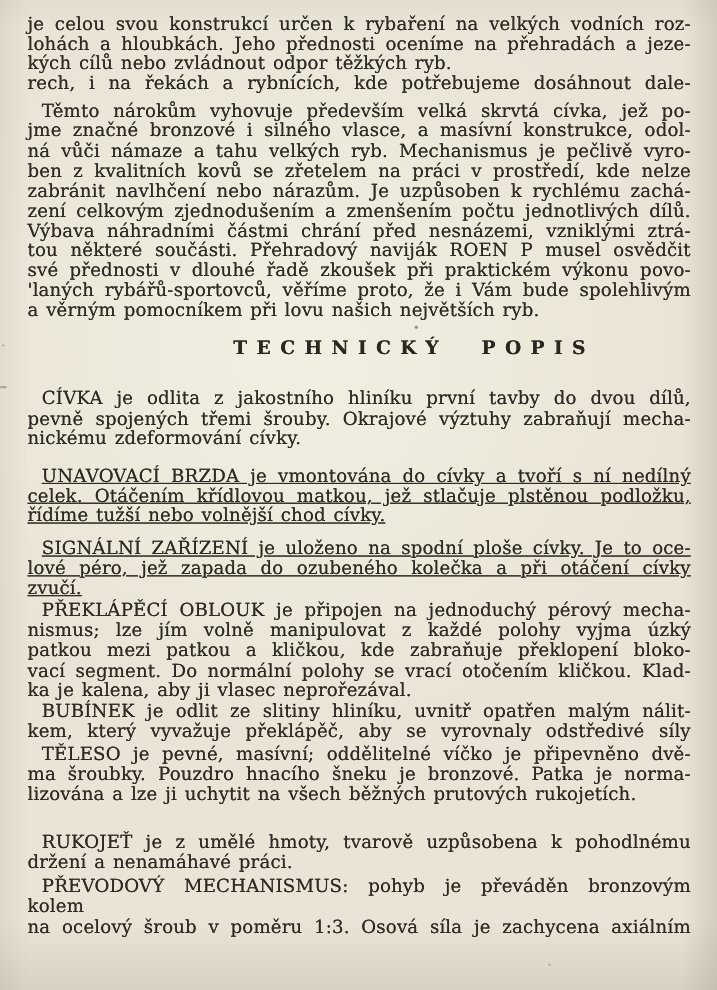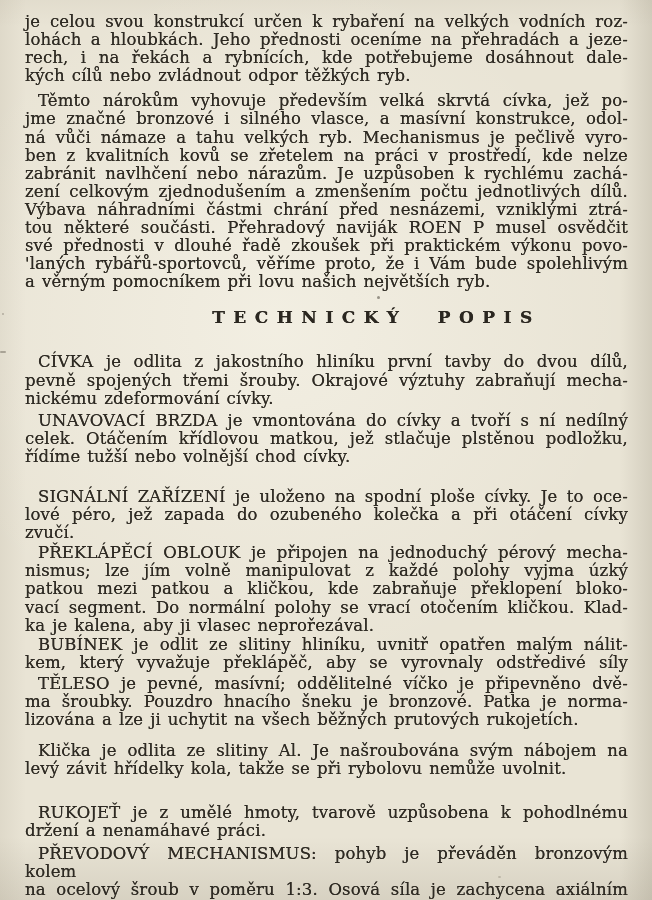--- a/index.html
+++ b/index.html
@@ -44,22 +44,22 @@
     font-size: 17px;
     font-weight: bold;
     line-height: 20px;
     letter-spacing: 8.5px;
     word-spacing: 16px;
     text-align: center;
     transform: translateX(50px);
     color: #2b2720;
   }
 
-  .s-unavovaci  { margin-top: 4px; }
-  .s-signalni   { margin-top: 22px; }
+  .s-unavovaci  { margin-top: 16px; text-decoration: underline; }
+  .s-signalni   { margin-top: 12px; text-decoration: underline; }
   .s-preklapeci { margin-top: 2px; }
   .s-bubinek    { margin-top: 1px; }
   .s-teleso     { margin-top: 3px; }
   .s-klicka     { margin-top: 13px; }
   .s-rukojet    { margin-top: 26px; }
   .s-prevod     { margin-top: 4px; }
   .p-intro2     { margin-top: 7px; }
 
   .speck { position: absolute; background: rgba(62,56,45,0.5); border-radius: 50%; }
   .speck.s1 { left: 377px; top: 296px; width: 3px; height: 3px; }
@@ -69,22 +69,22 @@
 </style>
 </head>
 <body>
 
 <div class="page">
   <div class="text-column">
 
     <div class="para p-intro1">
         <div class="ln">je celou svou konstrukcí určen k rybaření na velkých vodních roz-</div>
         <div class="ln">lohách a hloubkách. Jeho přednosti oceníme na přehradách a jeze-</div>
+        <div class="ln last">kých cílů nebo zvládnout odpor těžkých ryb.</div>
         <div class="ln">rech, i na řekách a rybnících, kde potřebujeme dosáhnout dale-</div>
-        <div class="ln last">kých cílů nebo zvládnout odpor těžkých ryb.</div>
       </div>
 
     <div class="para indent p-intro2">
         <div class="ln">Těmto nárokům vyhovuje především velká skrvtá cívka, jež po-</div>
         <div class="ln">jme značné bronzové i silného vlasce, a masívní konstrukce, odol-</div>
         <div class="ln">ná vůči námaze a tahu velkých ryb. Mechanismus je pečlivě vyro-</div>
         <div class="ln">ben z kvalitních kovů se zřetelem na práci v prostředí, kde nelze</div>
         <div class="ln">zabránit navlhčení nebo nárazům. Je uzpůsoben k rychlému zachá-</div>
         <div class="ln">zení celkovým zjednodušením a zmenšením počtu jednotlivých dílů.</div>
         <div class="ln">Výbava náhradními částmi chrání před nesnázemi, vzniklými ztrá-</div>
@@ -126,24 +126,20 @@
         <div class="ln">BUBÍNEK je odlit ze slitiny hliníku, uvnitř opatřen malým nálit-</div>
         <div class="ln">kem, který vyvažuje překlápěč, aby se vyrovnaly odstředivé síly</div>
       </div>
 
     <div class="para indent sec s-teleso">
         <div class="ln">TĚLESO je pevné, masívní; oddělitelné víčko je připevněno dvě-</div>
         <div class="ln">ma šroubky. Pouzdro hnacího šneku je bronzové. Patka je norma-</div>
         <div class="ln last">lizována a lze ji uchytit na všech běžných prutových rukojetích.</div>
       </div>
 
-    <div class="para indent sec s-klicka">
-        <div class="ln">Klička je odlita ze slitiny Al. Je našroubována svým nábojem na</div>
-        <div class="ln last">levý závit hřídelky kola, takže se při rybolovu nemůže uvolnit.</div>
-      </div>
 
     <div class="para indent sec s-rukojet">
         <div class="ln">RUKOJEŤ je z umělé hmoty, tvarově uzpůsobena k pohodlnému</div>
         <div class="ln last">držení a nenamáhavé práci.</div>
       </div>
 
     <div class="para indent sec s-prevod">
         <div class="ln">PŘEVODOVÝ MECHANISMUS: pohyb je převáděn bronzovým kolem</div>
         <div class="ln">na ocelový šroub v poměru 1:3. Osová síla je zachycena axiálním</div>
       </div>

